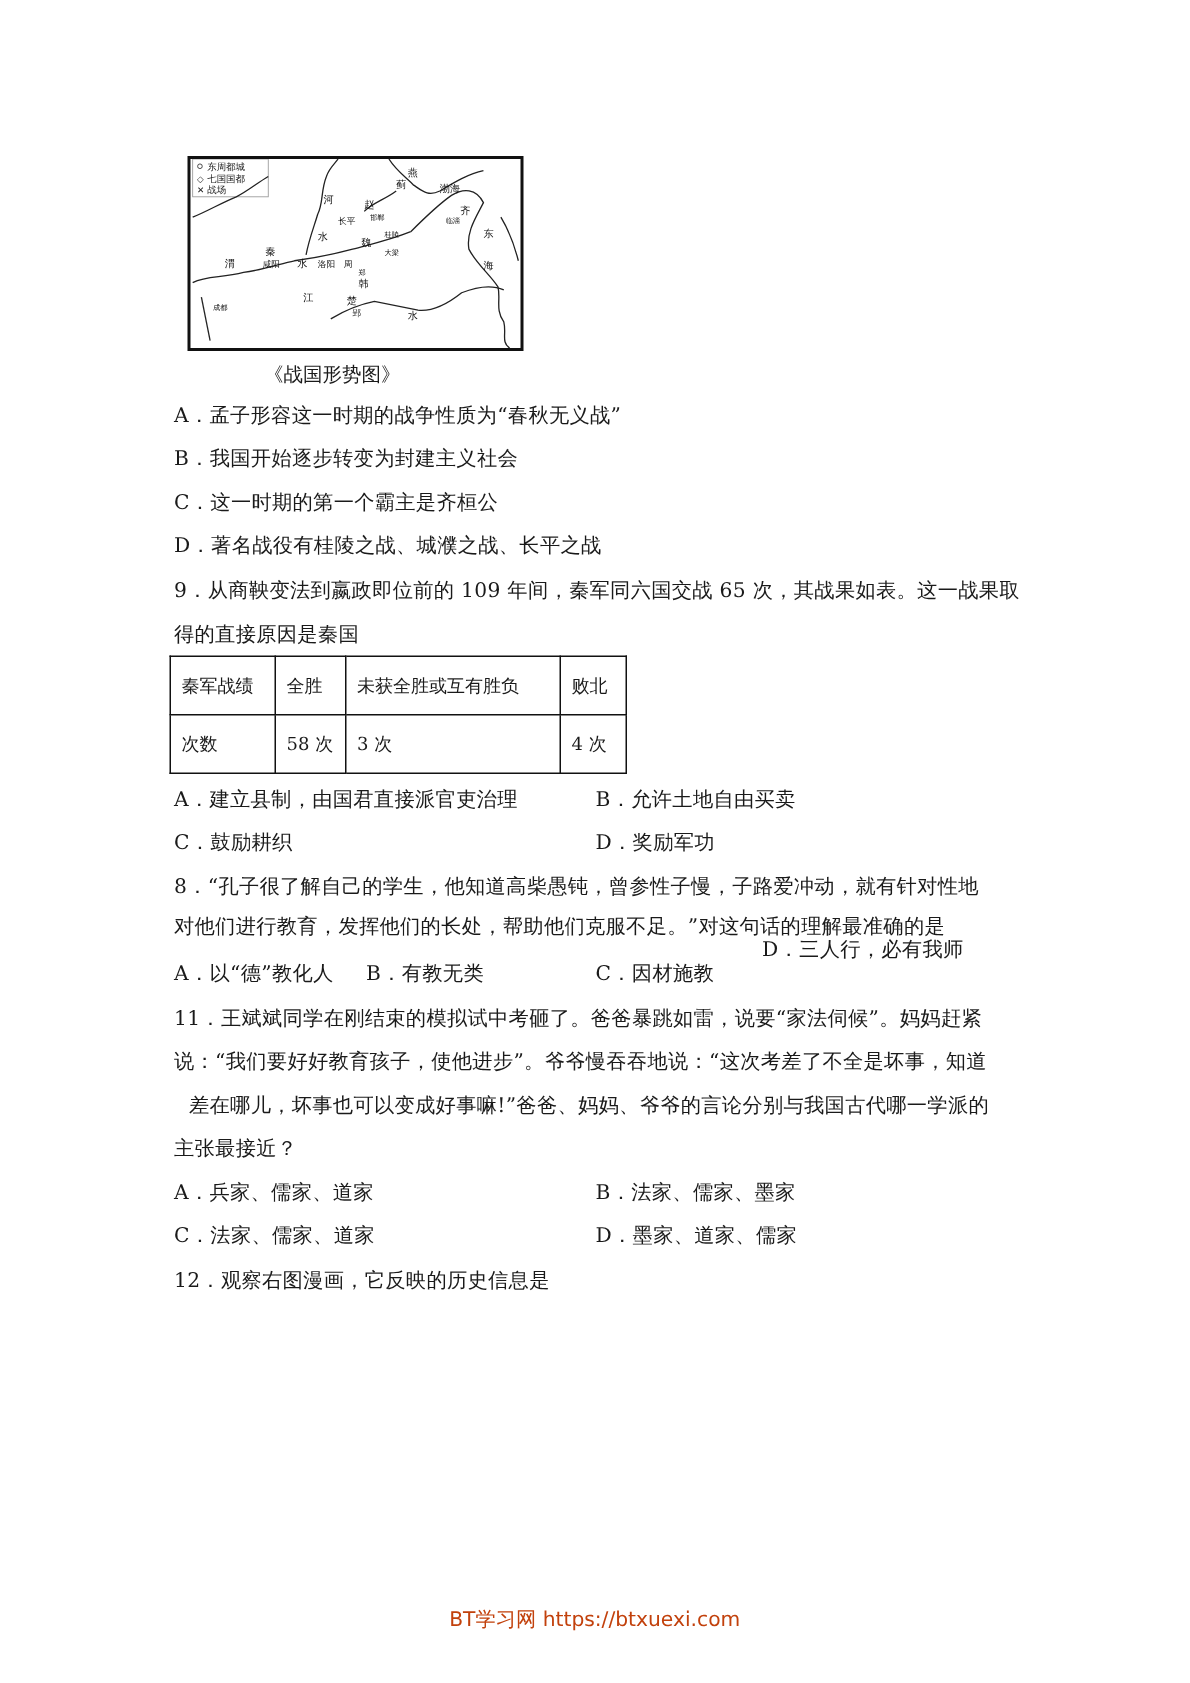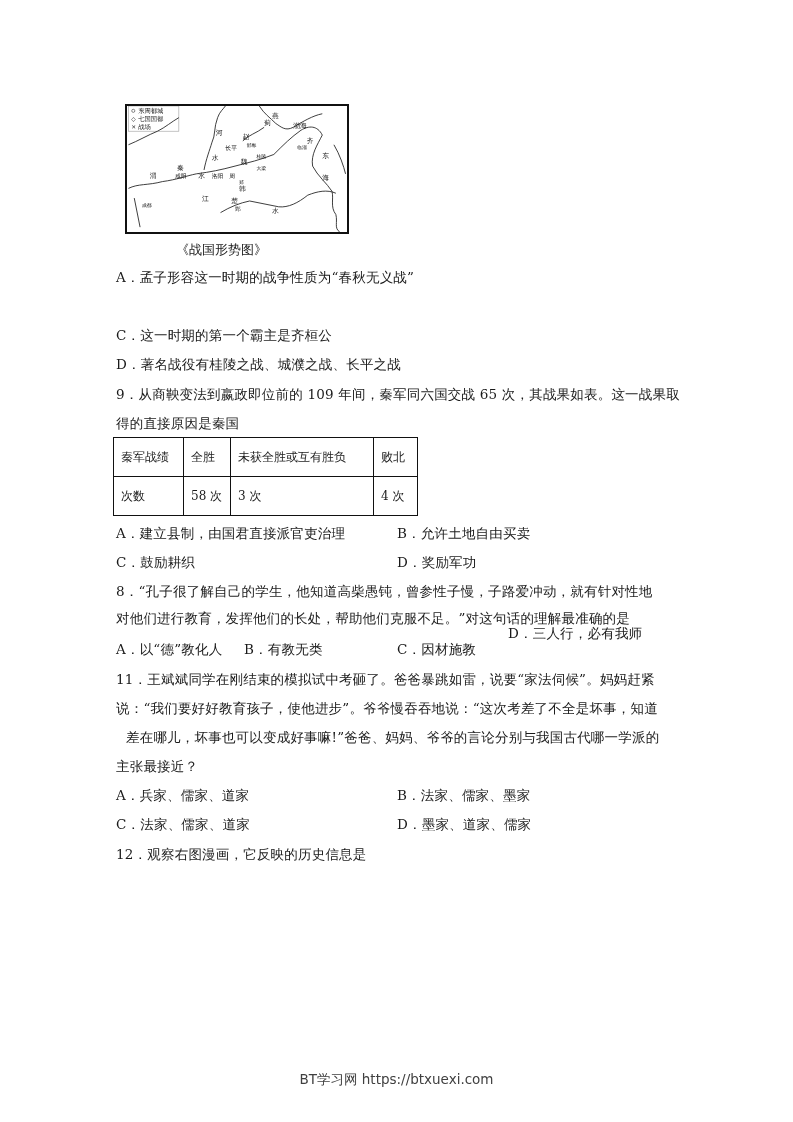--- a/index.html
+++ b/index.html
@@ -7,21 +7,21 @@
          font-family: "DejaVu Serif", "Liberation Serif", serif; color: #1a1a1a; }
   .page { position: absolute; left: 0; top: 0; width: 793px; height: 1122px; }
   .line { position: absolute; left: 116px; font-size: 13.5px; line-height: 18px; white-space: nowrap; letter-spacing: 0.2px; }
   .map { position: absolute; left: 125px; top: 104px; width: 224px; height: 130px;
          border: 2px solid #111; box-sizing: border-box; background: #fff; overflow: hidden; }
   .map svg { width: 100%; height: 100%; display: block; }
   .map-caption { position: absolute; left: 176px; top: 241px; font-size: 13px; }
   table.results { position: absolute; left: 113px; top: 437px; border-collapse: collapse; font-size: 12px; }
   table.results td { border: 1px solid #111; height: 39px; padding: 0 7px; box-sizing: border-box; white-space: nowrap; }
   .footer { position: absolute; left: 0; width: 793px; top: 1071px; text-align: center;
-            font-family: "DejaVu Sans", "Liberation Sans", sans-serif; font-size: 13.5px; color: #404040; }
+            font-family: "DejaVu Sans", "Liberation Sans", sans-serif; font-size: 13.5px; color: #c2410c; }
 </style>
 </head>
 <body>
 
 <div class="page">
 
   <div class="map">
     <svg viewBox="0 0 224 130" xmlns="http://www.w3.org/2000/svg" font-family="DejaVu Serif, serif">
 
       <rect x="0" y="0" width="52" height="26" fill="#fff" stroke="#999" stroke-width="0.6"></rect>
@@ -72,20 +72,21 @@
         <text x="106" y="100">楚</text>
         <text x="110" y="108" font-size="6">郢</text>
         <text x="148" y="110">水</text>
         <text x="14" y="104" font-size="5">成都</text>
       </g>
     </svg>
   </div>
   <div class="map-caption">《战国形势图》</div>
 
   <div class="line" style="top:268px;">A．孟子形容这一时期的战争性质为“春秋无义战”</div>
+  <div class="line" style="top:297px;">B．我国开始逐步转变为封建主义社会</div>
   <div class="line" style="top:326px;">C．这一时期的第一个霸主是齐桓公</div>
   <div class="line" style="top:355px;">D．著名战役有桂陵之战、城濮之战、长平之战</div>
 
   <div class="line" style="top:385px;">9．从商鞅变法到嬴政即位前的 109 年间，秦军同六国交战 65 次，其战果如表。这一战果取</div>
   <div class="line" style="top:414px;">得的直接原因是秦国</div>
 
   <table class="results">
     <tbody>
         <tr>
       <td style="width:70px;">秦军战绩</td>

